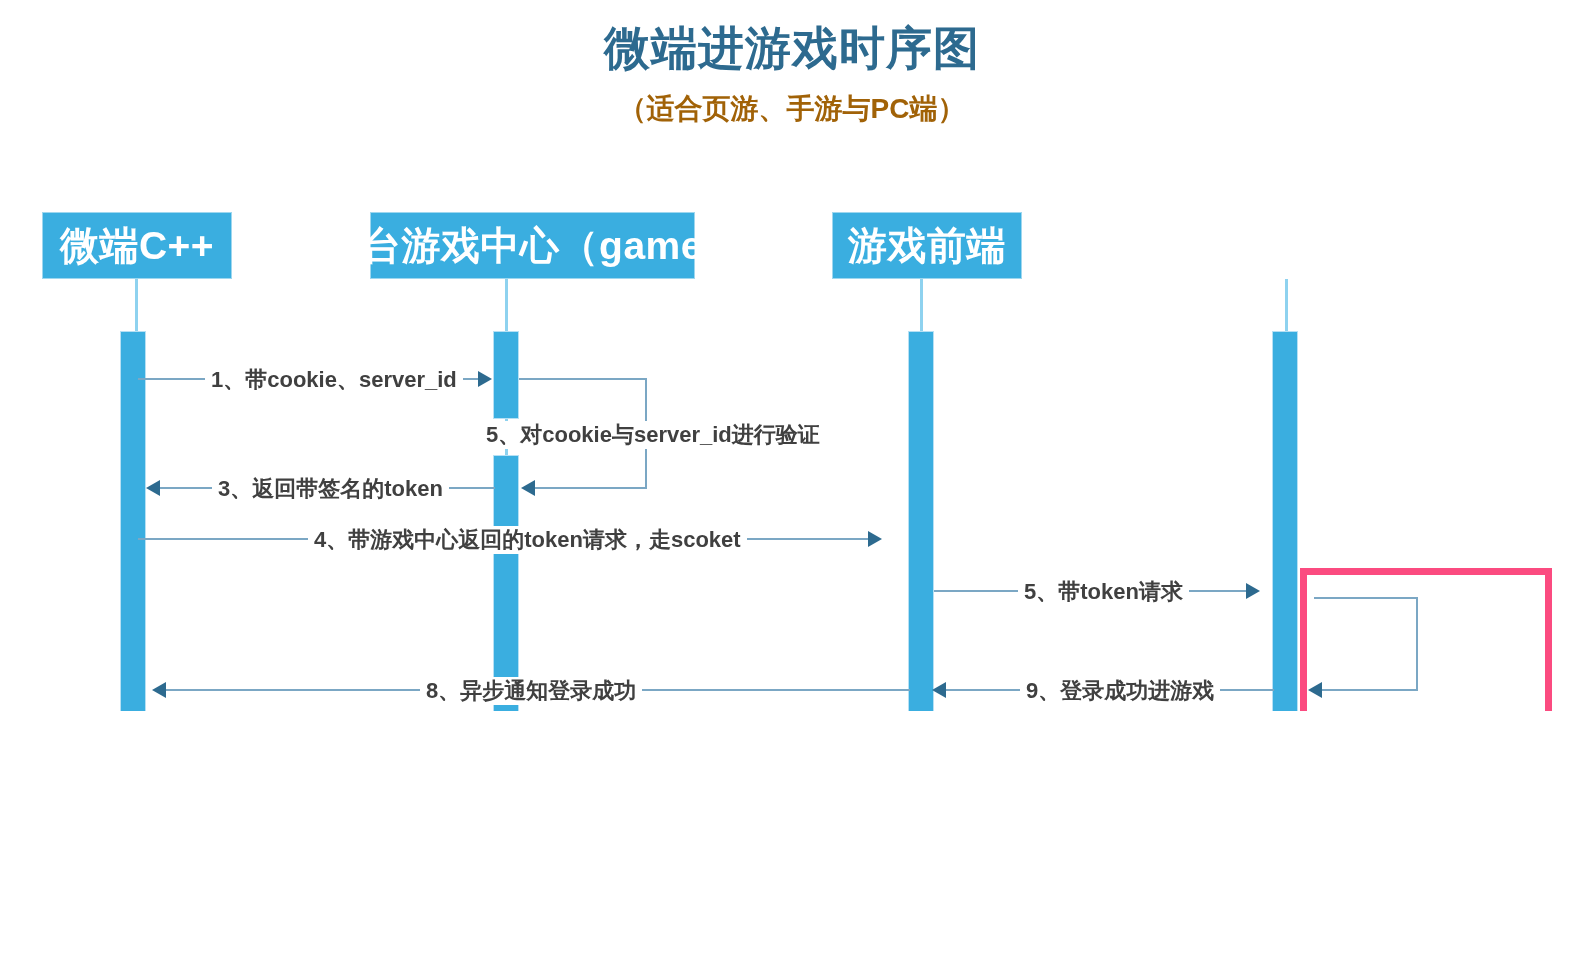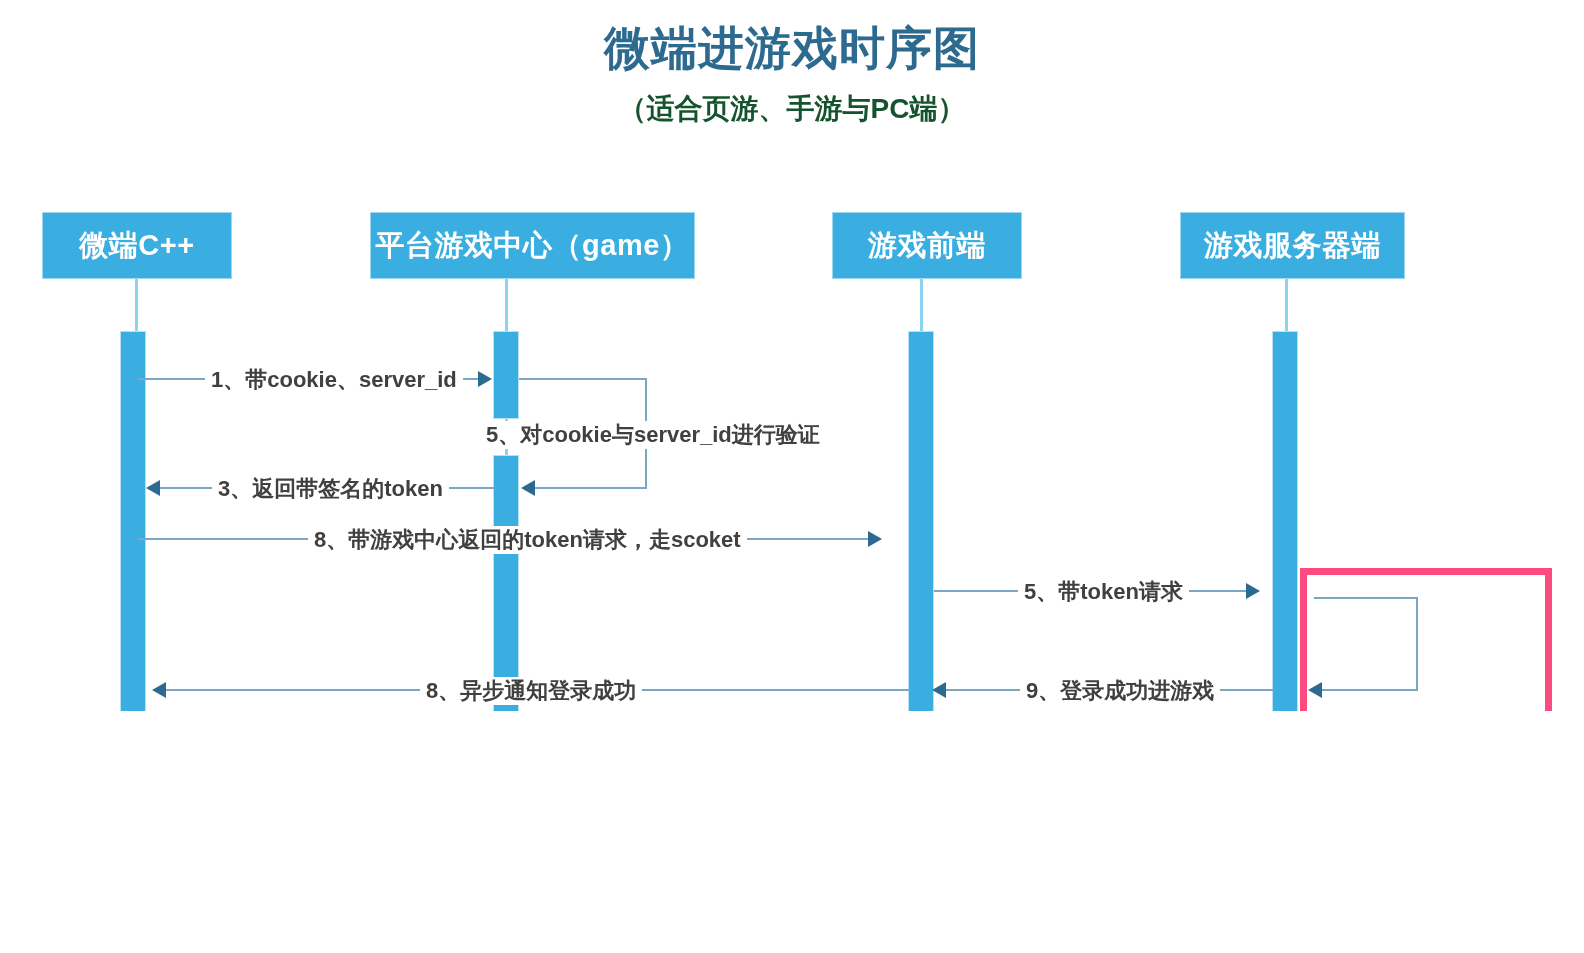--- a/index.html
+++ b/index.html
@@ -31,34 +31,34 @@
     line-height: 1.15;
   }
   .subtitle {
     position: absolute;
     left: 0;
     top: 92px;
     width: 1584px;
     text-align: center;
     font-size: 28px;
     font-weight: bold;
-    color: #14532d;
+    color: #a16207;
     line-height: 1.2;
   }
   
   .lifeline-head {
     position: absolute;
     background: #3aaee0;
     border: 1px solid #9ed7ef;
     box-sizing: border-box;
     display: flex;
     align-items: center;
     justify-content: center;
     color: #ffffff;
-    font-size: 29px;
+    font-size: 39px;
     font-weight: bold;
     letter-spacing: 0.5px;
     white-space: nowrap;
   }
   .lifeline-stem {
     position: absolute;
     width: 3px;
     background: #8ed2ef;
   }
   .activation {
@@ -130,23 +130,20 @@
   <div class="lifeline-stem" style="left:505px; top:279px; height:656px;"></div>
   <div class="activation" style="left:493px; top:331px; height:88px;"></div>
   <div class="activation" style="left:493px; top:455px; height:400px;"></div>
 
   <div class="lifeline-head" style="left:832px; top:212px; width:190px; height:67px;justify-content:center;">
     <span>游戏前端</span>
   </div>
   <div class="lifeline-stem" style="left:920px; top:279px; height:656px;"></div>
   <div class="activation" style="left:908px; top:331px; height:524px;"></div>
 
-  <div class="lifeline-head" style="left:1180px; top:212px; width:225px; height:67px;">
-    <span>游戏服务器端</span>
-  </div>
   <div class="lifeline-stem" style="left:1285px; top:279px; height:656px;"></div>
   <div class="activation" style="left:1272px; top:331px; height:524px;"></div>
 
   <div class="highlight-box" style="left:1300px; top:568px; width:252px; height:152px;"></div>
 
   <div class="msg-line" style="left:138px; top:378px; width:352px;"></div>
   <div class="arrow-right" style="left:478px; top:371px;"></div>
   <div class="msg-label" style="left:205px; top:366px;">1、带cookie、server_id</div>
 
   <div class="msg-line" style="left:519px; top:378px; width:128px;"></div>
@@ -154,21 +151,21 @@
   <div class="msg-line" style="left:535px; top:487px; width:112px;"></div>
   <div class="arrow-left" style="left:521px; top:480px;"></div>
   <div class="msg-label" style="left:480px; top:421px;">5、对cookie与server_id进行验证</div>
 
   <div class="msg-line" style="left:155px; top:487px; width:340px;"></div>
   <div class="arrow-left" style="left:146px; top:480px;"></div>
   <div class="msg-label" style="left:212px; top:475px;">3、返回带签名的token</div>
 
   <div class="msg-line" style="left:138px; top:538px; width:740px;"></div>
   <div class="arrow-right" style="left:868px; top:531px;"></div>
-  <div class="msg-label" style="left:308px; top:526px;">8、带游戏中心返回的token请求，走scoket</div>
+  <div class="msg-label" style="left:308px; top:526px;">4、带游戏中心返回的token请求，走scoket</div>
 
   <div class="msg-line" style="left:934px; top:590px; width:322px;"></div>
   <div class="arrow-right" style="left:1246px; top:583px;"></div>
   <div class="msg-label" style="left:1018px; top:578px;">5、带token请求</div>
 
   <div class="msg-line" style="left:1314px; top:597px; width:104px;"></div>
   <div class="msg-vline" style="left:1416px; top:597px; height:93px;"></div>
   <div class="msg-line" style="left:1322px; top:689px; width:96px;"></div>
   <div class="arrow-left" style="left:1308px; top:682px;"></div>
 

